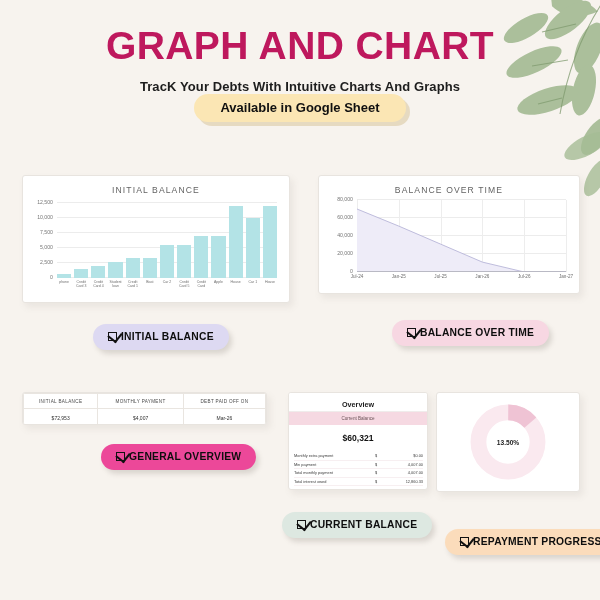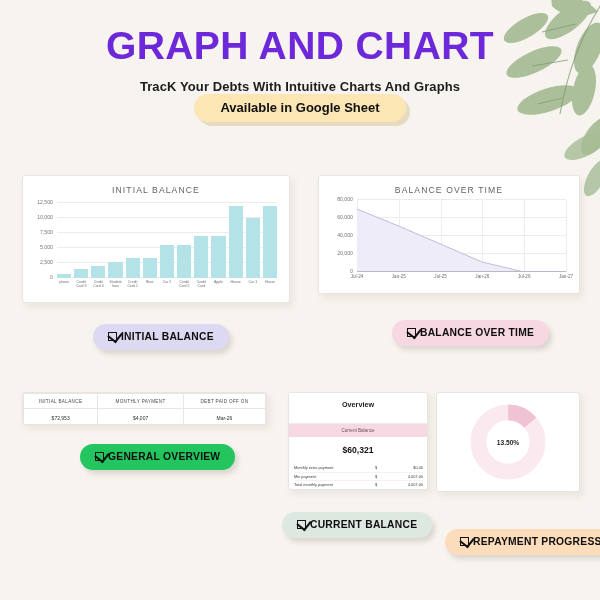--- a/index.html
+++ b/index.html
@@ -28,21 +28,21 @@
     height: 80px;
     pointer-events: none;
   }
 
   
   .header { padding-top: 26px; text-align: center; position: relative; z-index: 2; }
   .main-title {
     font-size: 39px;
     font-weight: 800;
     letter-spacing: 0.4px;
-    color: #6d28d9;
+    color: #be185d;
     line-height: 1.05;
   }
   .subtitle {
     margin-top: 12px;
     font-size: 13px;
     font-weight: 600;
     color: #1d1d1d;
     letter-spacing: 0.1px;
   }
   .badge-google-wrap { margin-top: 0; display: flex; justify-content: center; }
@@ -158,21 +158,21 @@
   .ov-table th { font-size: 4.6px; letter-spacing: 0.35px; color: #4a4a4a; height: 15px; }
   .ov-table td { font-size: 5px; color: #2f2f2f; height: 18px; }
 
   
   #card-current-balance { left: 288px; top: 392px; width: 140px; height: 98px; padding: 0; overflow: hidden; }
   .cb-title {
     text-align: center;
     font-size: 7.2px;
     font-weight: 700;
     color: #1a1a1a;
-    padding: 7px 0 14px;
+    padding: 7px 0 2px;
     background: #ffffff;
     border-bottom: 1px solid #f0eceb;
   }
   .cb-subhead {
     background: #f6d9e2;
     text-align: center;
     font-size: 4.6px;
     color: #6a5257;
     padding: 4px 0;
   }
@@ -363,21 +363,21 @@
     <tbody>
         <tr id="ov-body">
           <td>$72,953</td>
           <td>$4,007</td>
           <td>Mar-26</td>
         </tr>
       </tbody>
   </table>
 </div>
 
-<div class="pill" style="left:80px; top:444px; background:#22c55e;">
+<div class="pill" style="left:101px; top:444px; background:#ec4899;">
   <span class="check-box"></span>
   <span>GENERAL OVERVIEW</span>
 </div>
 
 <div class="card" id="card-current-balance">
   <div class="cb-title">Overview</div>
   <div class="cb-subhead">Current Balance</div>
   <div class="cb-amount">$60,321</div>
   <div class="cb-rows" id="cb-rows">
       <div class="cb-row">

